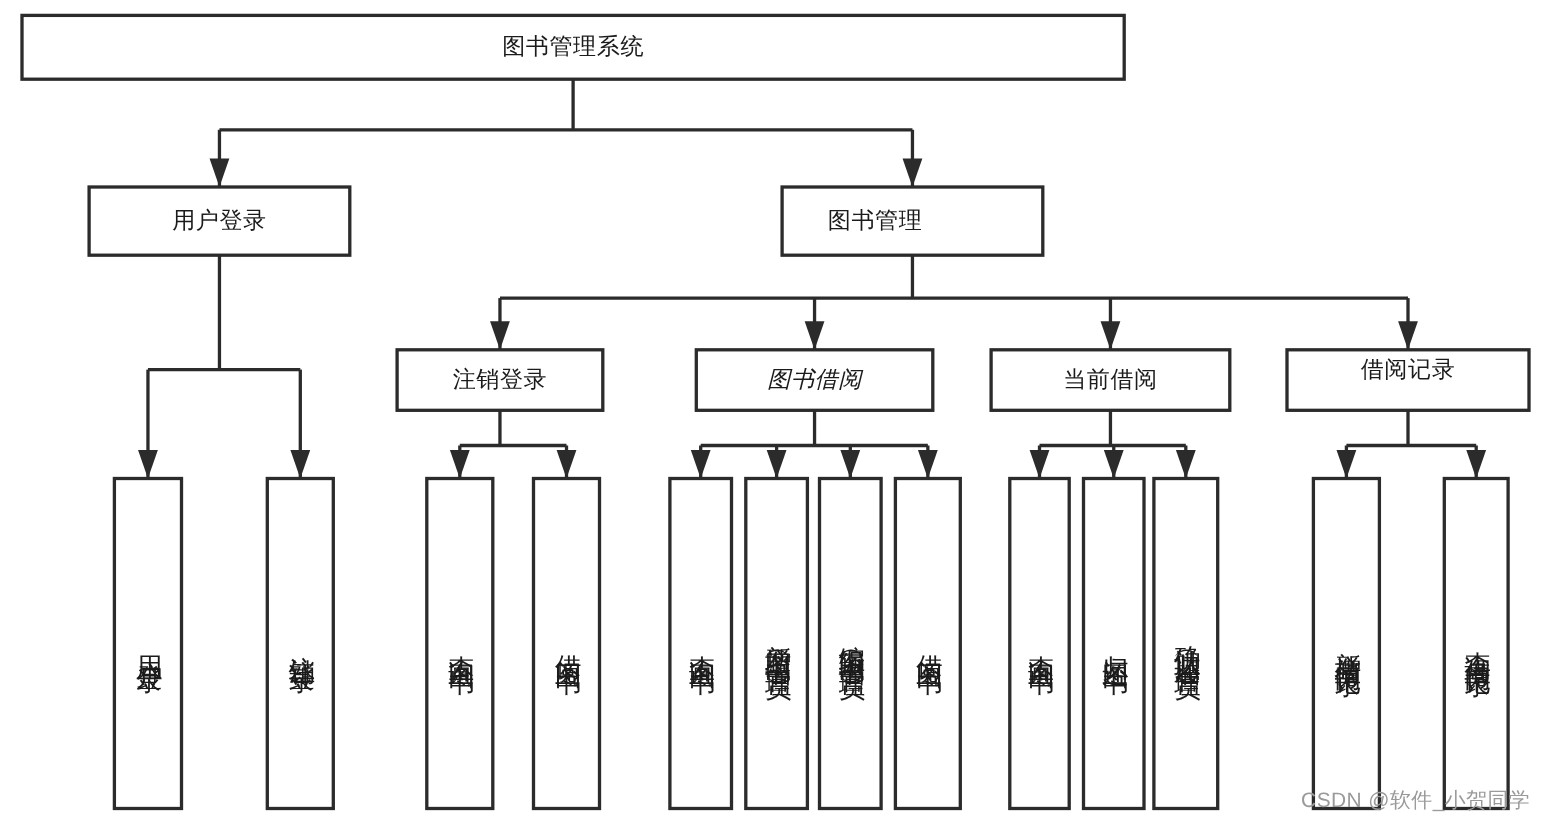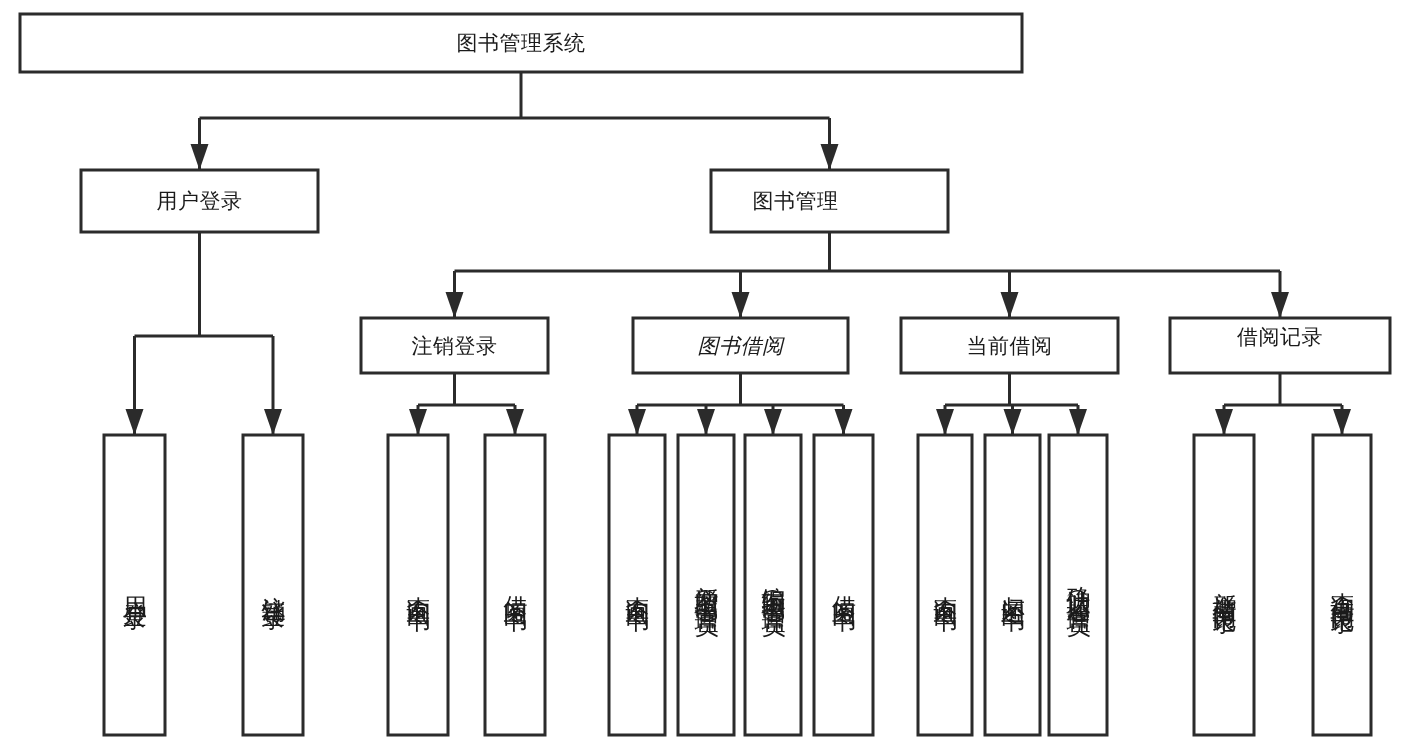--- a/index.html
+++ b/index.html
@@ -169,13 +169,14 @@
       <div class="node-label vertical" style="left: 609px; top: 435px; width: 56px; height: 300px; font-size: 24px; letter-spacing: 4px; justify-content: center; align-items: center; padding-top: 0px;">查询图书</div>
       <div class="node-label vertical" style="left: 678px; top: 435px; width: 56px; height: 300px; font-size: 24px; letter-spacing: 4px; justify-content: center; align-items: center; padding-top: 0px;">新增图书（管理员）</div>
       <div class="node-label vertical" style="left: 745px; top: 435px; width: 56px; height: 300px; font-size: 24px; letter-spacing: 4px; justify-content: center; align-items: center; padding-top: 0px;">编辑图书（管理员）</div>
       <div class="node-label vertical" style="left: 814px; top: 435px; width: 59px; height: 300px; font-size: 24px; letter-spacing: 4px; justify-content: center; align-items: center; padding-top: 0px;">借阅图书</div>
       <div class="node-label vertical" style="left: 918px; top: 435px; width: 54px; height: 300px; font-size: 24px; letter-spacing: 4px; justify-content: center; align-items: center; padding-top: 0px;">查询图书</div>
       <div class="node-label vertical" style="left: 985px; top: 435px; width: 55px; height: 300px; font-size: 24px; letter-spacing: 4px; justify-content: center; align-items: center; padding-top: 0px;">归还图书</div>
       <div class="node-label vertical" style="left: 1049px; top: 435px; width: 58px; height: 300px; font-size: 24px; letter-spacing: 4px; justify-content: center; align-items: center; padding-top: 0px;">确认归还（管理员）</div>
       <div class="node-label vertical" style="left: 1194px; top: 435px; width: 60px; height: 300px; font-size: 24px; letter-spacing: 4px; justify-content: center; align-items: center; padding-top: 0px;">新增借阅记录</div>
       <div class="node-label vertical" style="left: 1313px; top: 435px; width: 58px; height: 300px; font-size: 24px; letter-spacing: 4px; justify-content: center; align-items: center; padding-top: 0px;">查询借阅记录</div>
     </div>
+  <div class="watermark">CSDN @软件_小贺同学</div>
 </div>
 
 </body></html>

